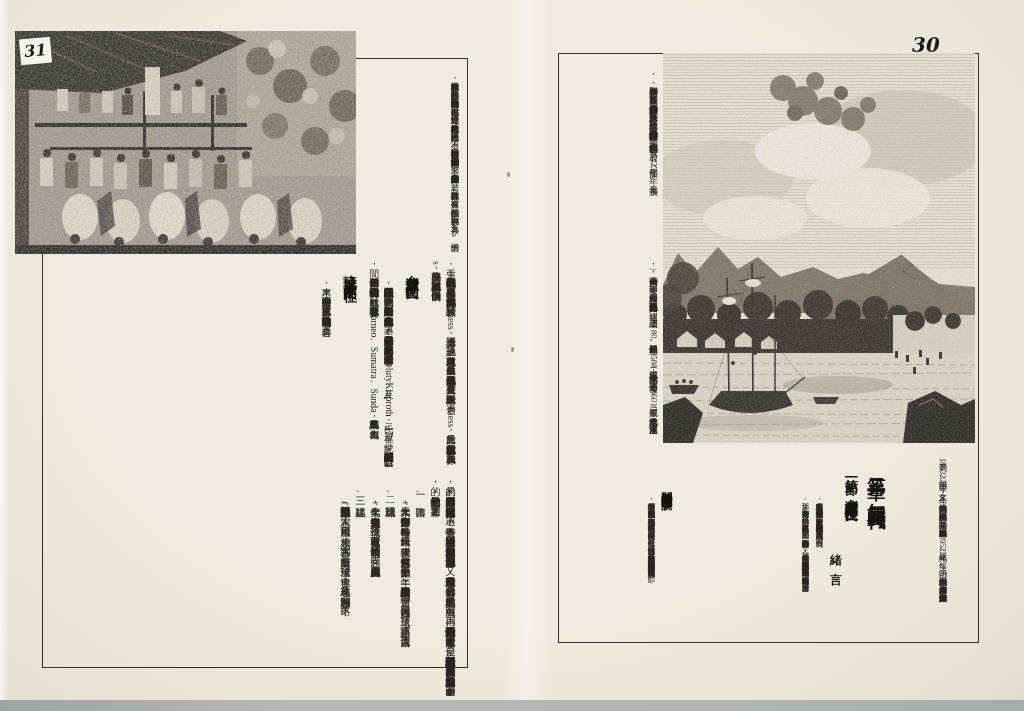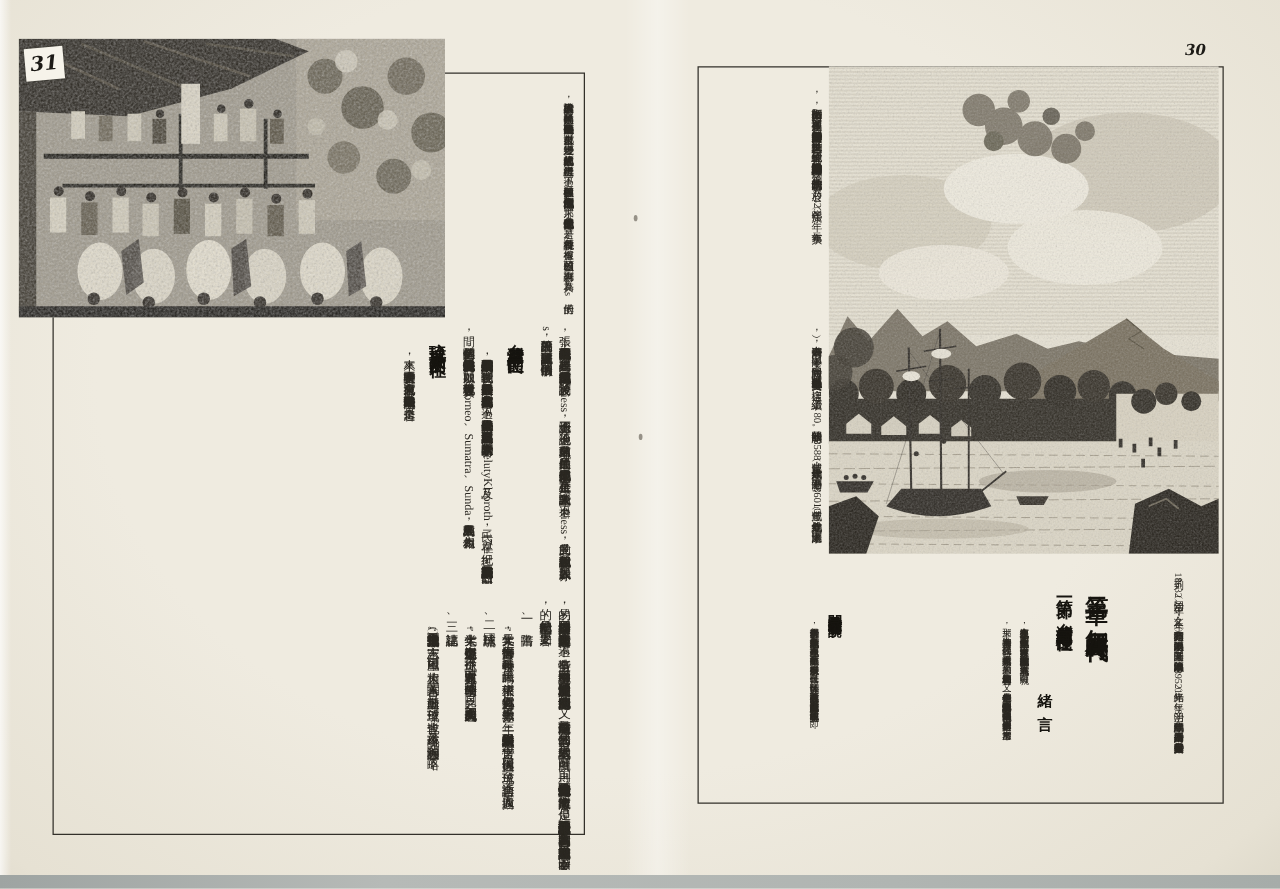--- a/index.html
+++ b/index.html
@@ -38,21 +38,21 @@
   #chapter-title{left:864px;top:462px;height:190px;font-size:18.5px;letter-spacing:2px;}
   #section-title{left:842px;top:468px;height:184px;font-size:13.5px;letter-spacing:1.5px;}
   #intro-heading{left:827px;top:545px;height:70px;font-size:12px;letter-spacing:3px;}
   #theories-heading{left:659px;top:483px;height:158px;font-size:11px;letter-spacing:.5px;}
 
   .pagenum{position:absolute;font-style:italic;font-weight:bold;color:#1c1a16;
      font-family:"DejaVu Serif","Liberation Serif",serif;}
   #pagenum-31{left:20px;top:38px;width:31px;height:26px;background:#f6f3ea;
      text-align:center;font-size:16px;line-height:25px;transform:rotate(-5deg);
      box-shadow:0 0 0 1px rgba(40,38,30,.25);}
-  #pagenum-30{left:948px;top:33px;font-size:12px;}
+  #pagenum-30{left:912px;top:33px;font-size:20px;}
 
   .plate{position:absolute;}
   #photo-plate{left:15px;top:31px;width:341px;height:223px;}
   #etching-plate{left:663px;top:53px;width:312px;height:390px;}
   svg{display:block;}
 </style>
 </head>
 <body>
 
 <div id="scan">

